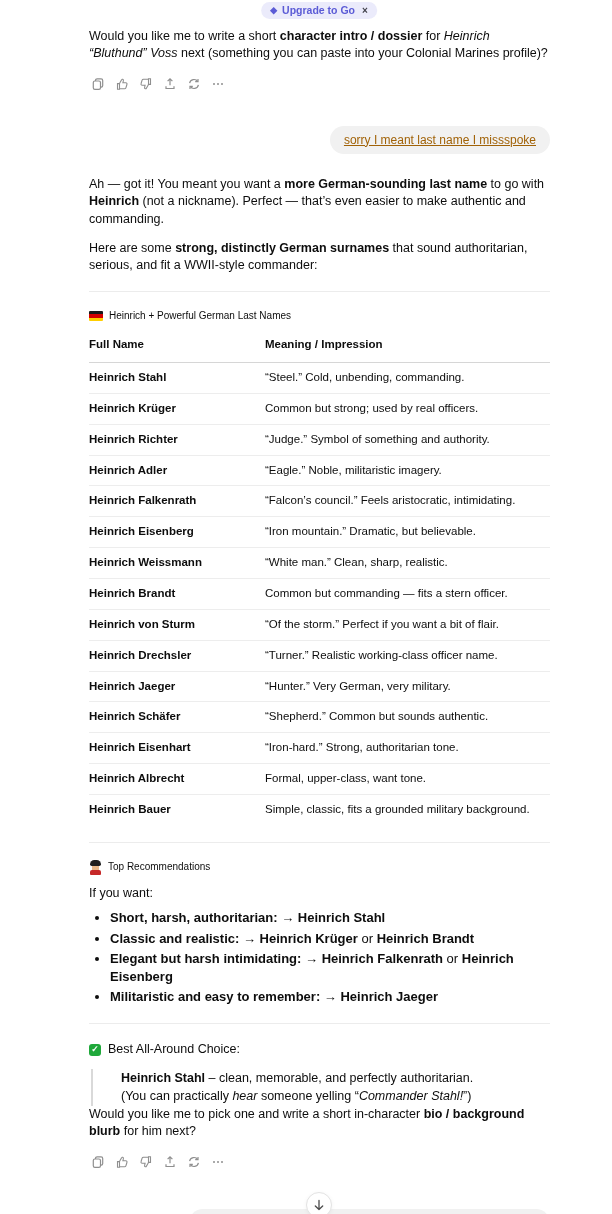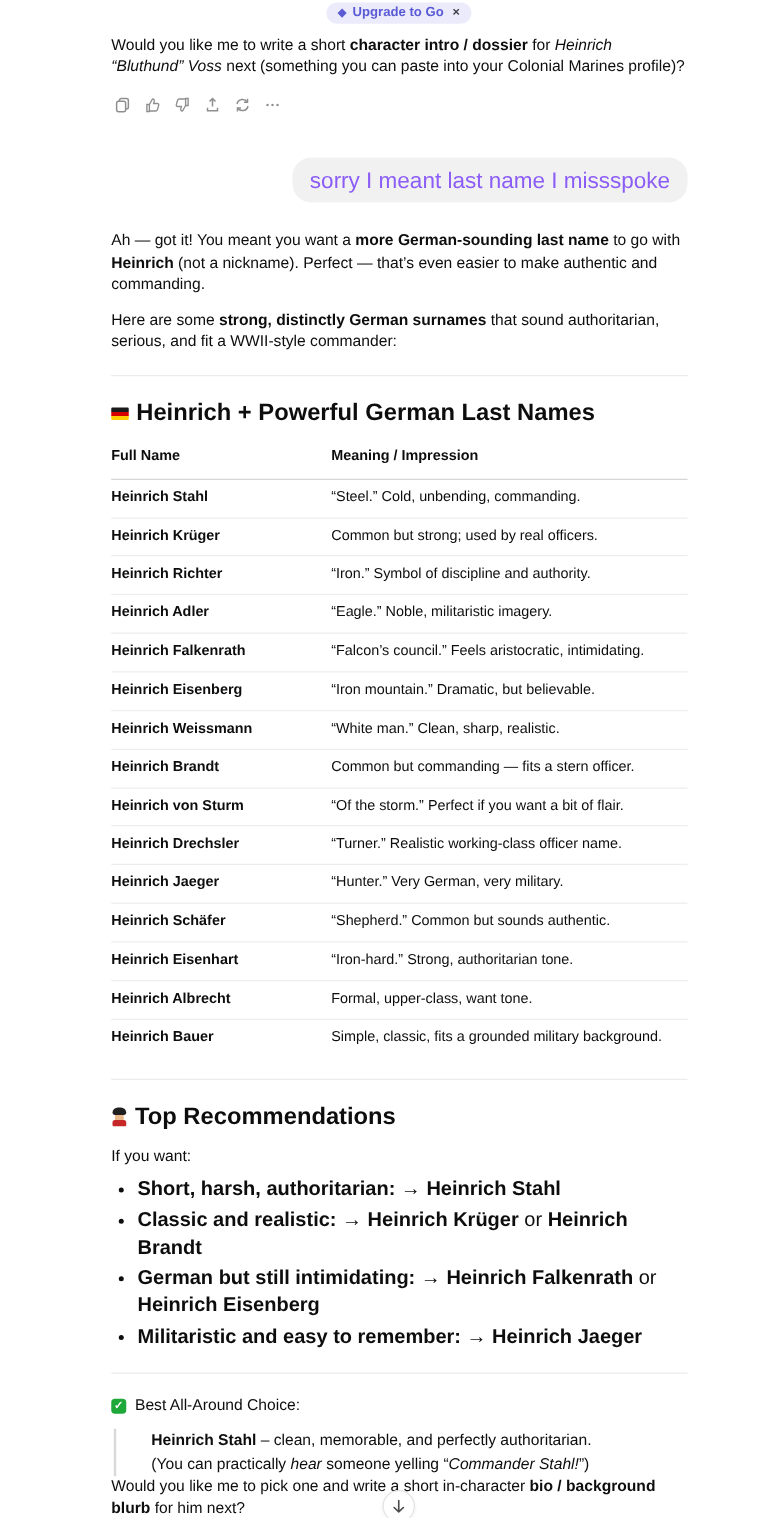--- a/index.html
+++ b/index.html
@@ -40,32 +40,32 @@
     width:18px; height:18px; border:none; background:transparent;
     display:flex; align-items:center; justify-content:center;
     color:#8f8f8f; cursor:pointer; padding:0;
   }
   .icon-btn svg { display:block; }
 
   
   .user-row { display:flex; justify-content:flex-end; }
   .bubble {
     background:#f1f1f1; border-radius:15px;
-    padding:6px 14px; font-size:18px; color:#8b5cf6;
-    max-width:420px; white-space:nowrap;
+    padding:6px 14px; font-size:12px; color:#a16207;
+    max-width:420px; white-space:nowrap;text-decoration:underline;
   }
   .user-row-1 { margin-top:33px; }
   .after-bubble { margin-top:22px; }
 
   hr.div { border:none; border-top:1px solid #ececec; margin:17px 0; }
 
   
   .sec-title {
     display:flex; align-items:center; gap:6px;
-    font-size:19px; font-weight:700; margin:2px 0 10px 0;
+    font-size:10px; font-weight:400; margin:2px 0 10px 0;
   }
   .flag {
     width:14px; height:10px; display:inline-block; border-radius:1px; flex:0 0 auto;
     background:linear-gradient(#1a1a1a 0 33%, #d40000 33% 66%, #ffce00 66%);
   }
   .thead {
     display:grid; grid-template-columns:176px 1fr;
     font-size:11.5px; font-weight:700;
     padding:4px 0 9px 0; border-bottom:1px solid #d6d6d6;
   }
@@ -79,21 +79,21 @@
   .tcell.name { font-weight:700; }
   .table-wrap { margin-bottom:14px; }
 
   
   .guard { width:13px; height:15px; display:inline-block; position:relative; flex:0 0 auto; }
   .guard .hat { position:absolute; top:0; left:1px; width:11px; height:6px; background:#1f1f1f; border-radius:5px 5px 2px 2px; }
   .guard .face { position:absolute; top:6px; left:3px; width:7px; height:4px; background:#e9b98b; }
   .guard .torso { position:absolute; top:10px; left:1px; width:11px; height:5px; background:#c62828; border-radius:2px 2px 1px 1px; }
 
   ul.recs { margin:7px 0 2px 0; padding-left:21px; }
-  ul.recs li { margin:2.5px 0; font-size:16px; }
+  ul.recs li { margin:2.5px 0; font-size:13px; }
 
   
   .check {
     width:12px; height:12px; background:#1fa83a; border-radius:3px;
     display:inline-flex; align-items:center; justify-content:center; flex:0 0 auto;
   }
   .check::after { content:"✓"; color:#fff; font-size:9px; font-weight:700; line-height:1; }
   .best-title { display:flex; align-items:center; gap:7px; font-weight:400; font-size:12.5px; margin:1px 0 0 0; }
   blockquote.quote {
     border-left:2px solid #d9d9d9; padding-left:28px; margin:10px 0 0 2px;
@@ -193,21 +193,21 @@
           <div class="trow">
             <div class="tcell name">Heinrich Stahl</div>
             <div class="tcell">“Steel.” Cold, unbending, commanding.</div>
           </div>
           <div class="trow">
             <div class="tcell name">Heinrich Krüger</div>
             <div class="tcell">Common but strong; used by real officers.</div>
           </div>
           <div class="trow">
             <div class="tcell name">Heinrich Richter</div>
-            <div class="tcell">“Iron.” Symbol of discipline and authority.</div>
+            <div class="tcell">“Judge.” Symbol of something and authority.</div>
           </div>
           <div class="trow">
             <div class="tcell name">Heinrich Adler</div>
             <div class="tcell">“Eagle.” Noble, militaristic imagery.</div>
           </div>
           <div class="trow">
             <div class="tcell name">Heinrich Falkenrath</div>
             <div class="tcell">“Falcon’s council.” Feels aristocratic, intimidating.</div>
           </div>
           <div class="trow">
@@ -260,21 +260,21 @@
           <span class="hat"></span>
           <span class="face"></span>
           <span class="torso"></span>
         </span>
       <span>Top Recommendations</span>
     </div>
     <p class="msg" style="margin-bottom:0;">If you want:</p>
     <ul class="recs">
         <li><span class="b">Short, harsh, authoritarian:</span><span> → </span><span class="b">Heinrich Stahl</span></li>
         <li><span class="b">Classic and realistic:</span><span> → </span><span class="b">Heinrich Krüger</span><span> or </span><span class="b">Heinrich Brandt</span></li>
-        <li><span class="b">German but still intimidating:</span><span> → </span><span class="b">Heinrich Falkenrath</span><span> or </span><span class="b">Heinrich Eisenberg</span></li>
+        <li><span class="b">Elegant but harsh intimidating:</span><span> → </span><span class="b">Heinrich Falkenrath</span><span> or </span><span class="b">Heinrich Eisenberg</span></li>
         <li><span class="b">Militaristic and easy to remember:</span><span> → </span><span class="b">Heinrich Jaeger</span></li>
       </ul>
 
     <hr class="div">
 
     <div class="best-title">
       <span class="check"></span>
       <span>Best All-Around Choice:</span>
     </div>
     <blockquote class="quote">

